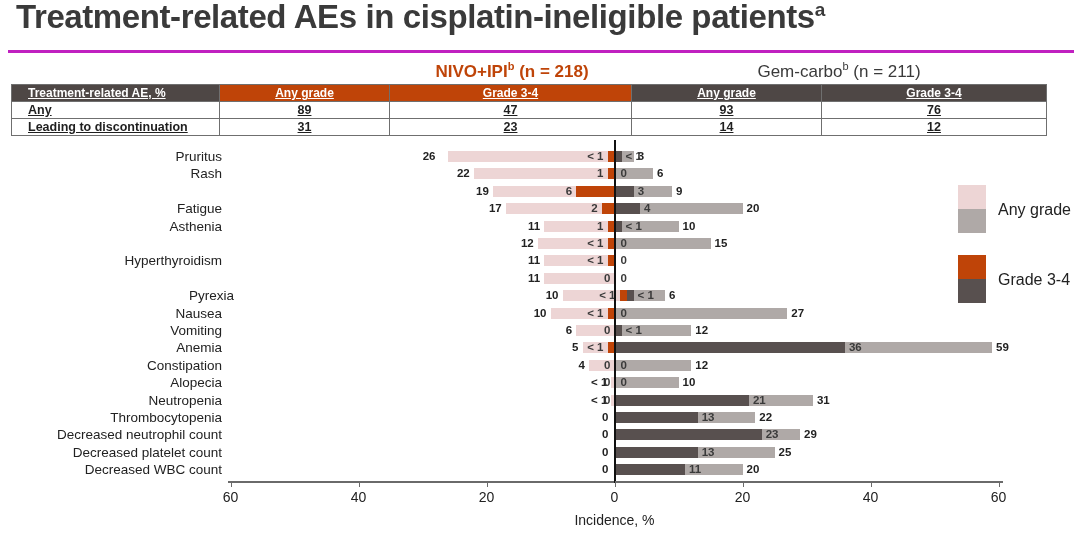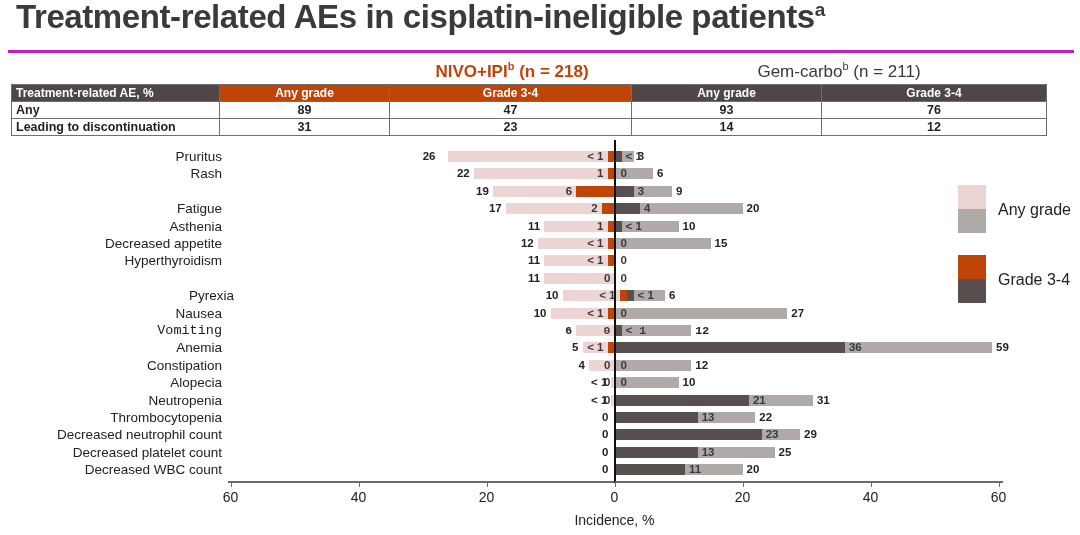--- a/index.html
+++ b/index.html
@@ -23,21 +23,21 @@
   .arm-head{position:absolute;font-size:17px;white-space:nowrap;}
   .arm-nivo{left:390px;top:60px;width:244px;text-align:center;color:#bf4408;font-weight:bold;}
   .arm-gem{left:632px;top:60px;width:414px;text-align:center;color:#3a3a3a;}
   .arm-head sup{font-size:11px;vertical-align:super;}
   
   .tbl{
     position:absolute;left:11px;top:84px;width:1035px;
     border-collapse:collapse;table-layout:fixed;
     font-size:12.5px;
   }
-  .tbl td,.tbl th{border:1px solid #6f6f6f;padding:0 4px;height:16px;line-height:16px;}
+  .tbl td,.tbl th{border:1px solid #6f6f6f;padding:0 16px;height:16px;line-height:16px;text-decoration:underline;}
   .tbl thead th{color:#ffffff;font-weight:bold;text-align:center;font-size:12px;}
   .tbl thead th.lbl{background:#4e4745;text-align:left;}
   .tbl thead th.or{background:#bf4408;}
   .tbl thead th.gr{background:#4e4745;}
   .tbl tbody td{background:#ffffff;text-align:center;font-weight:bold;color:#1f1f1f;}
   .tbl tbody td.lbl{text-align:left;}
   .c0{width:208px;}.c1{width:170px;}.c2{width:242px;}.c3{width:190px;}.c4{width:225px;}
   
   .chart{position:absolute;left:0;top:140px;width:1080px;height:395px;}
   .row{position:absolute;left:0;width:1080px;height:17.4px;}
@@ -177,21 +177,20 @@
         <div class="seg any-l" style="left:544.1px;width:70.4px;"></div>
         <div class="vlabel" style="left:510.1px;width:30px;text-align:right;">11</div>
         <div class="seg g34-l" style="left:607.5px;width:7px;"></div>
         <div class="vlabel" style="left:573.5px;width:30px;text-align:right;color:#3a3a3a;">1</div>
         <div class="seg any-r" style="left:614.5px;width:64px;"></div>
         <div class="vlabel" style="left:682.5px;">10</div>
         <div class="seg g34-r" style="left:614.5px;width:7px;"></div>
         <div class="vlabel" style="left:625.5px;color:#3a3a3a;">&lt; 1</div>
       </div>
       <div class="row" style="top: 95px;">
-        <div class="cat">Decreased appetite</div>
         <div class="seg any-l" style="left:537.7px;width:76.80000000000001px;"></div>
         <div class="vlabel" style="left:503.70000000000005px;width:30px;text-align:right;">12</div>
         <div class="seg g34-l" style="left:607.5px;width:7px;"></div>
         <div class="vlabel" style="left:573.5px;width:30px;text-align:right;color:#3a3a3a;">&lt; 1</div>
         <div class="seg any-r" style="left:614.5px;width:96px;"></div>
         <div class="vlabel" style="left:714.5px;">15</div>
         <div class="vlabel" style="left:620.5px;color:#3a3a3a;">0</div>
       </div>
       <div class="row" style="top: 112.4px;">
         <div class="cat">Hyperthyroidism</div>
@@ -221,21 +220,21 @@
       <div class="row" style="top: 164.6px;">
         <div class="cat">Nausea</div>
         <div class="seg any-l" style="left:550.5px;width:64px;"></div>
         <div class="vlabel" style="left:516.5px;width:30px;text-align:right;">10</div>
         <div class="seg g34-l" style="left:607.5px;width:7px;"></div>
         <div class="vlabel" style="left:573.5px;width:30px;text-align:right;color:#3a3a3a;">&lt; 1</div>
         <div class="seg any-r" style="left:614.5px;width:172.8px;"></div>
         <div class="vlabel" style="left:791.3px;">27</div>
         <div class="vlabel" style="left:620.5px;color:#3a3a3a;">0</div>
       </div>
-      <div class="row" style="top: 182px; font-family: Liberation Mono, monospace;">
+      <div class="row" style="top: 182px;">
         <div class="cat">Vomiting</div>
         <div class="seg any-l" style="left:576.1px;width:38.400000000000006px;"></div>
         <div class="vlabel" style="left:542.1px;width:30px;text-align:right;">6</div>
         <div class="vlabel" style="left:580.5px;width:30px;text-align:right;color:#3a3a3a;">0</div>
         <div class="seg any-r" style="left:614.5px;width:76.80000000000001px;"></div>
         <div class="vlabel" style="left:695.3px;">12</div>
         <div class="seg g34-r" style="left:614.5px;width:7px;"></div>
         <div class="vlabel" style="left:625.5px;color:#3a3a3a;">&lt; 1</div>
       </div>
       <div class="row" style="top: 199.4px;">

